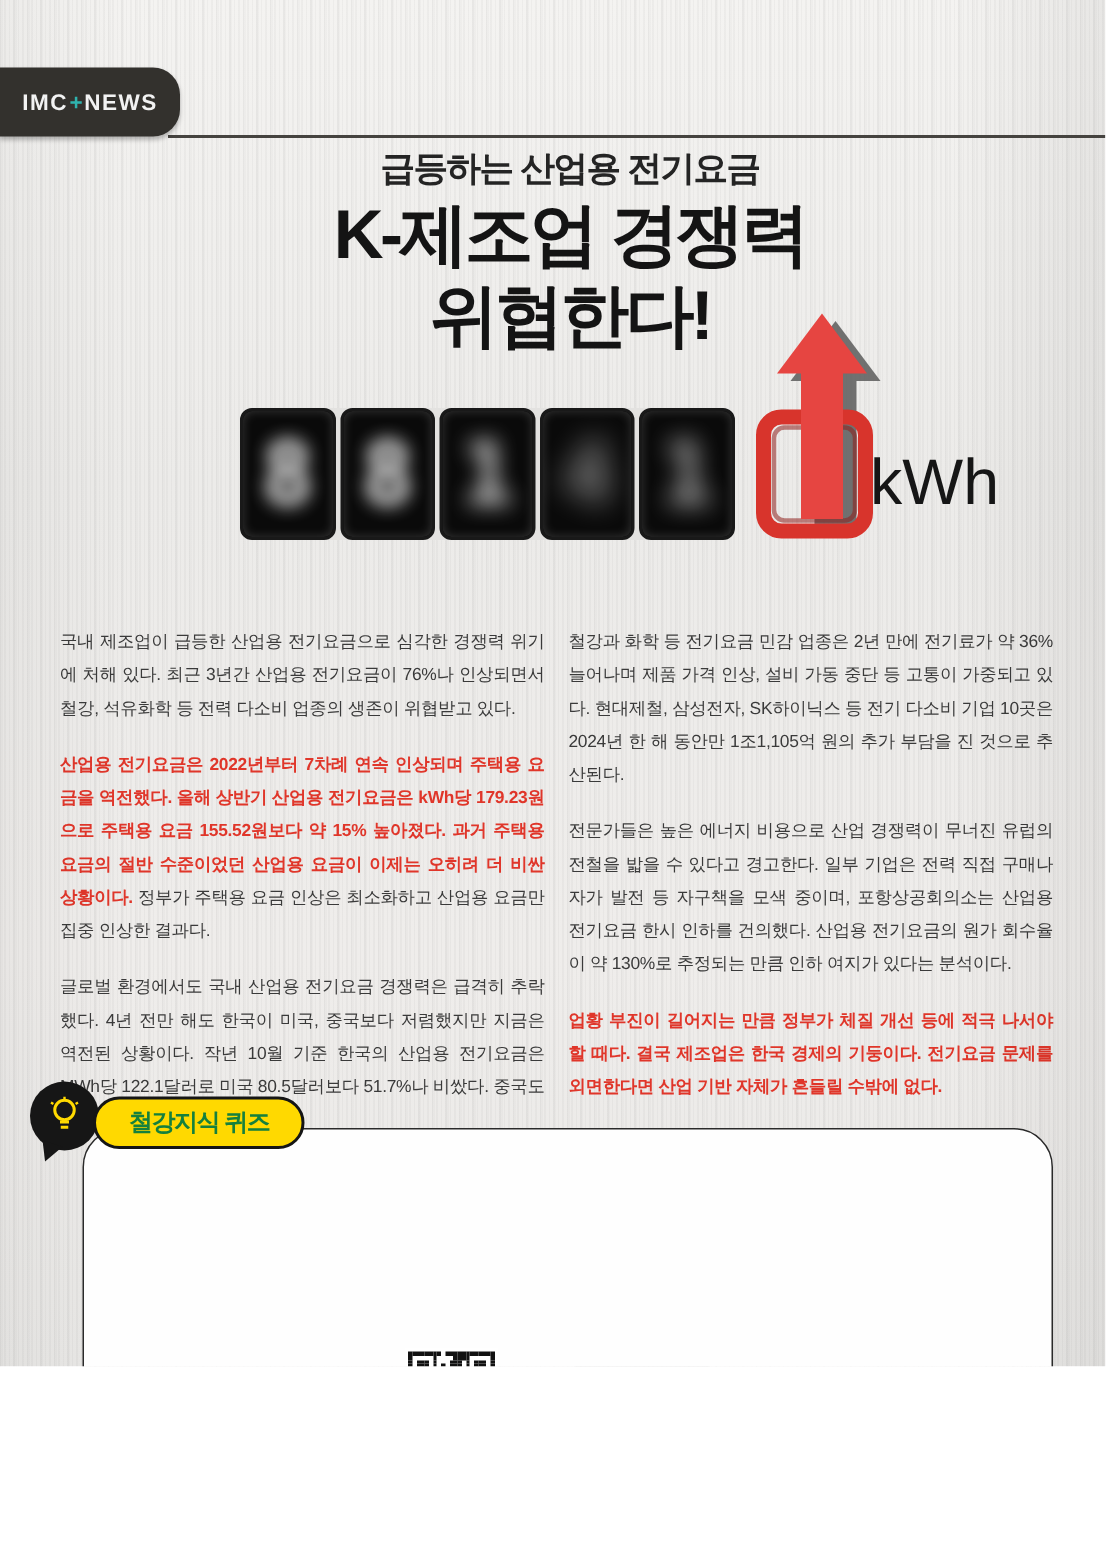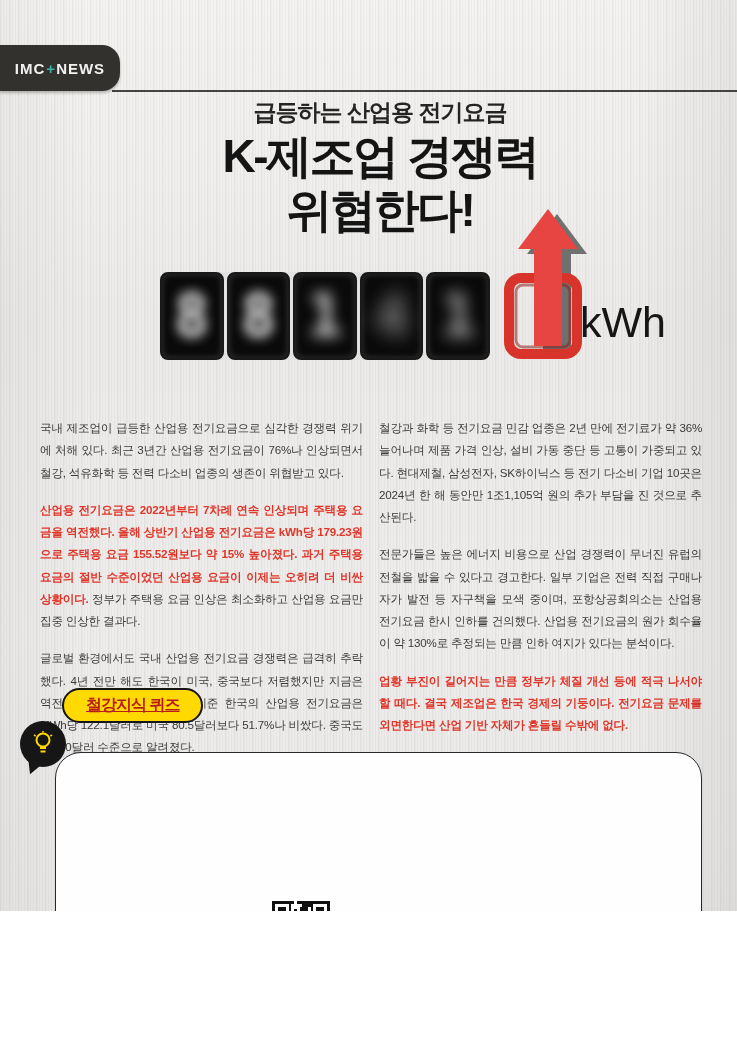--- a/index.html
+++ b/index.html
@@ -42,22 +42,22 @@
   .col{width:323px;font-size:11.6px;line-height:1.92;text-align:justify;color:#3a3a3a;letter-spacing:-.2px;}
   .col p{margin:0 0 15px 0;}
   .run-red{color:#e0362a;font-weight:700;}
   
   .quizbox{position:absolute;left:55px;top:752px;width:645px;height:237px;background:#fefefe;
     border:1.5px solid #2a2a2a;border-radius:26px;z-index:1;}
   .bulb-bubble{position:absolute;left:20px;top:721px;width:46px;height:46px;background:#161616;border-radius:50%;z-index:4;
     display:flex;align-items:center;justify-content:center;}
   .bulb-bubble::after{content:"";position:absolute;left:6px;bottom:-8px;width:0;height:0;
     border-left:6px solid transparent;border-right:8px solid transparent;border-top:13px solid #161616;transform:rotate(18deg);}
-  .quiz-pill{position:absolute;left:62px;top:688px;z-index:4;background:#ffd900;border:2.5px solid #151515;
-    border-radius:20px;padding:5px 22px;font-size:16px;font-weight:900;color:#b91c1c;letter-spacing:-1px;text-decoration:underline;}
+  .quiz-pill{position:absolute;left:62px;top:731px;z-index:4;background:#ffd900;border:2.5px solid #151515;
+    border-radius:20px;padding:5px 22px;font-size:16px;font-weight:900;color:#15803d;letter-spacing:-1px;}
   .qb-left{position:absolute;left:75px;top:775px;width:290px;}
   .q-line{font-size:13.2px;font-weight:700;color:#1d1d1d;letter-spacing:-.6px;line-height:1.7;}
   .q-line.indent{padding-left:17px;}
   .blank{width:282px;border-bottom:1.5px solid #3a3a3a;font-size:19px;font-weight:700;color:#222;
     letter-spacing:-.5px;padding:4px 2px 6px 2px;margin-top:14px;}
   .apply{margin-top:22px;font-size:12.3px;color:#333;line-height:1.85;letter-spacing:-.4px;width:240px;}
   .apply .lbl{color:#e0362a;font-weight:700;}
   .apply .cont{padding-left:58px;}
   .small-note{margin-top:4px;font-size:10.6px;font-weight:700;color:#222;letter-spacing:-.5px;}
   .qr{position:absolute;left:270px;top:899px;width:62px;height:62px;background:#fff;z-index:2;

